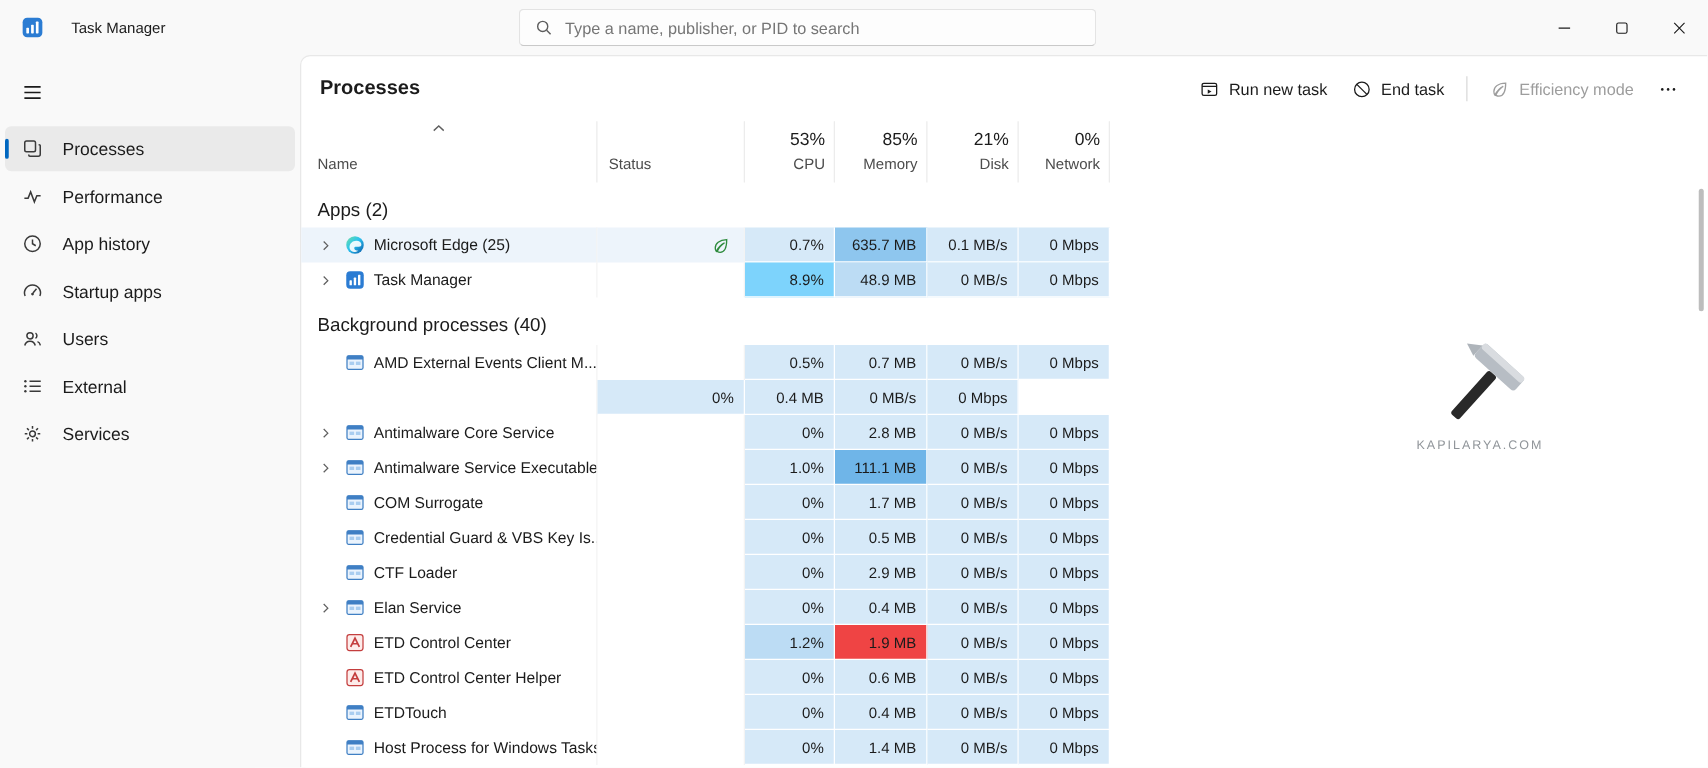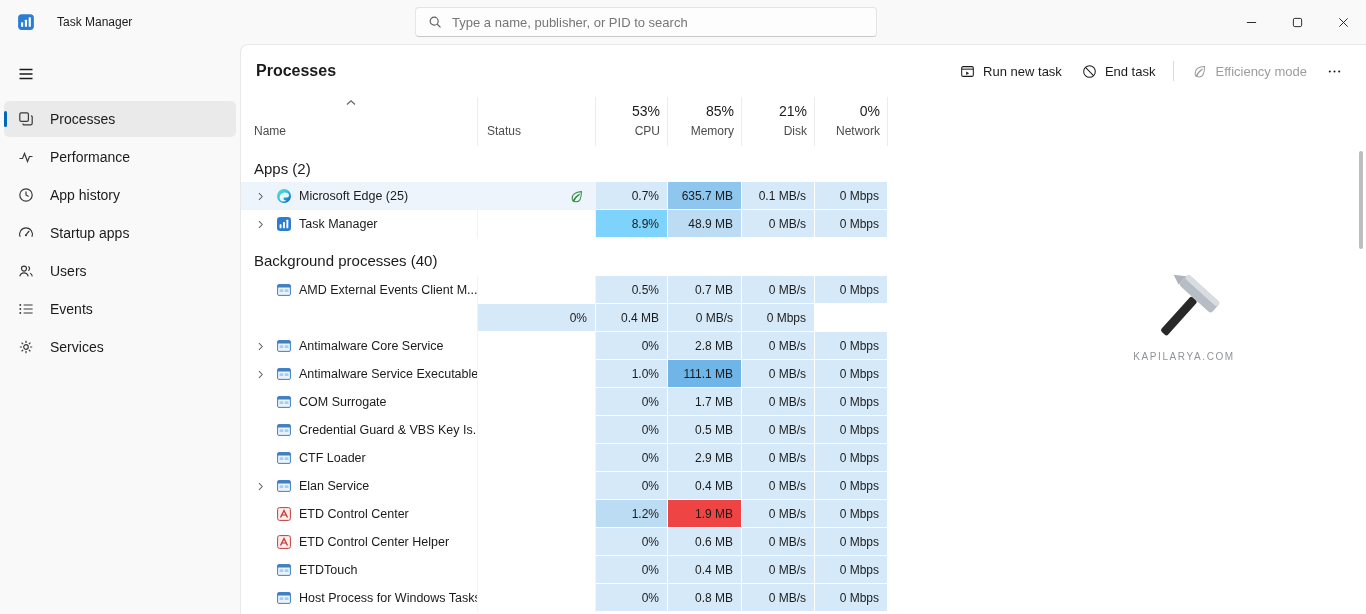--- a/index.html
+++ b/index.html
@@ -189,21 +189,21 @@
       </div>
       <div class="nav-item">
         <span class="nav-ico">
           <svg viewBox="0 0 16 16" fill="none" stroke="#3a3a3a" stroke-width="1.2">
             <path d="M5.6 4h9M5.6 8h9M5.6 12h9"></path>
             <circle cx="2.3" cy="4" r=".95" fill="#3a3a3a" stroke="none"></circle>
             <circle cx="2.3" cy="8" r=".95" fill="#3a3a3a" stroke="none"></circle>
             <circle cx="2.3" cy="12" r=".95" fill="#3a3a3a" stroke="none"></circle>
           </svg>
         </span>
-        <span class="nav-label">Events</span>
+        <span class="nav-label">External</span>
       </div>
       <div class="nav-item">
         <span class="nav-ico">
           <svg viewBox="0 0 16 16" fill="none" stroke="#3a3a3a" stroke-width="1.2">
             <circle cx="8" cy="8" r="2.3"></circle>
             <path d="M8 1.8v2.1M8 12.1v2.1M14.2 8h-2.1M3.9 8H1.8M12.4 3.6l-1.5 1.5M5.1 10.9l-1.5 1.5M12.4 12.4l-1.5-1.5M5.1 5.1L3.6 3.6"></path>
           </svg>
         </span>
         <span class="nav-label">Services</span>
       </div>
@@ -561,21 +561,21 @@
               <rect x="1.6" y="2.6" width="12.8" height="10.8" rx="1.2" fill="#eaf3fd" stroke="#3f7fc4" stroke-width="1"></rect>
               <path d="M1.6 5.6h12.8v-2a1.2 1.2 0 0 0-1.2-1.2H2.8a1.2 1.2 0 0 0-1.2 1.2z" fill="#3f7fc4"></path>
               <rect x="3.6" y="7.3" width="3.7" height="2.7" fill="#a9cdf0"></rect>
               <rect x="8.7" y="7.3" width="3.7" height="2.7" fill="#a9cdf0"></rect>
             </svg>
           </span>
           <span class="pname">Host Process for Windows Tasks</span>
         </div>
         <div class="cell status-cell"></div>
         <div class="cell heat-cell" style="background: rgb(214, 233, 248);">0%</div>
-        <div class="cell heat-cell" style="background: rgb(214, 233, 248);">0.8 MB</div>
+        <div class="cell heat-cell" style="background: rgb(214, 233, 248);">1.4 MB</div>
         <div class="cell heat-cell" style="background: rgb(214, 233, 248);">0 MB/s</div>
         <div class="cell heat-cell" style="background: rgb(214, 233, 248);">0 Mbps</div>
       </div>
     </div>
 
   <div class="watermark">
     <svg viewBox="0 0 120 120">
       <g transform="rotate(42 60 60)">
         <rect x="54" y="40" width="11" height="58" rx="3" fill="#1e1e1e"></rect>
         <rect x="33" y="22" width="54" height="18" rx="4" fill="#b4bac1"></rect>

